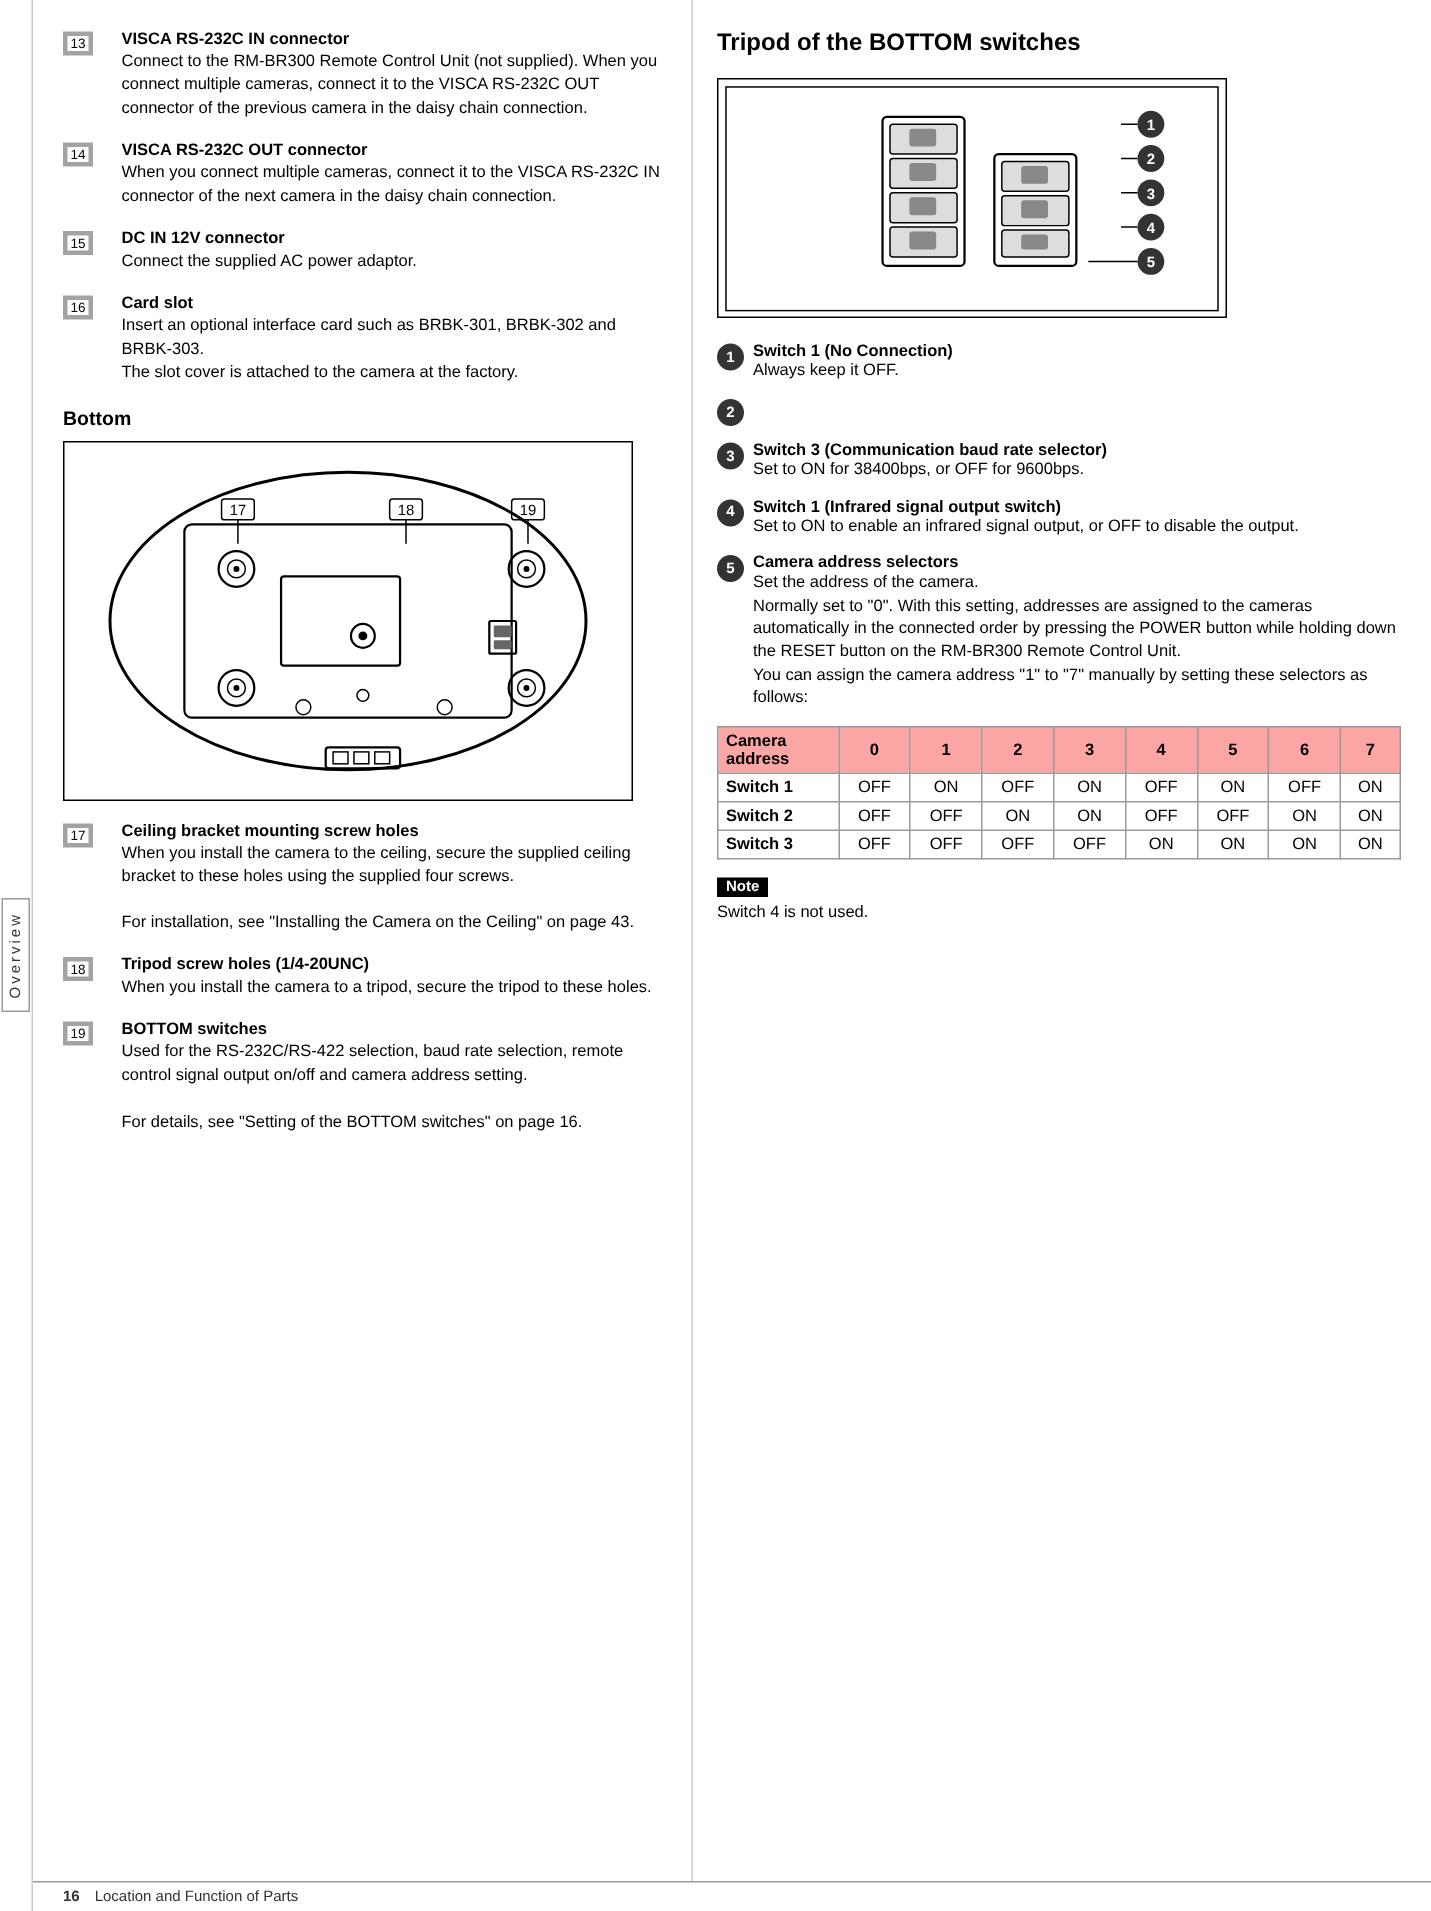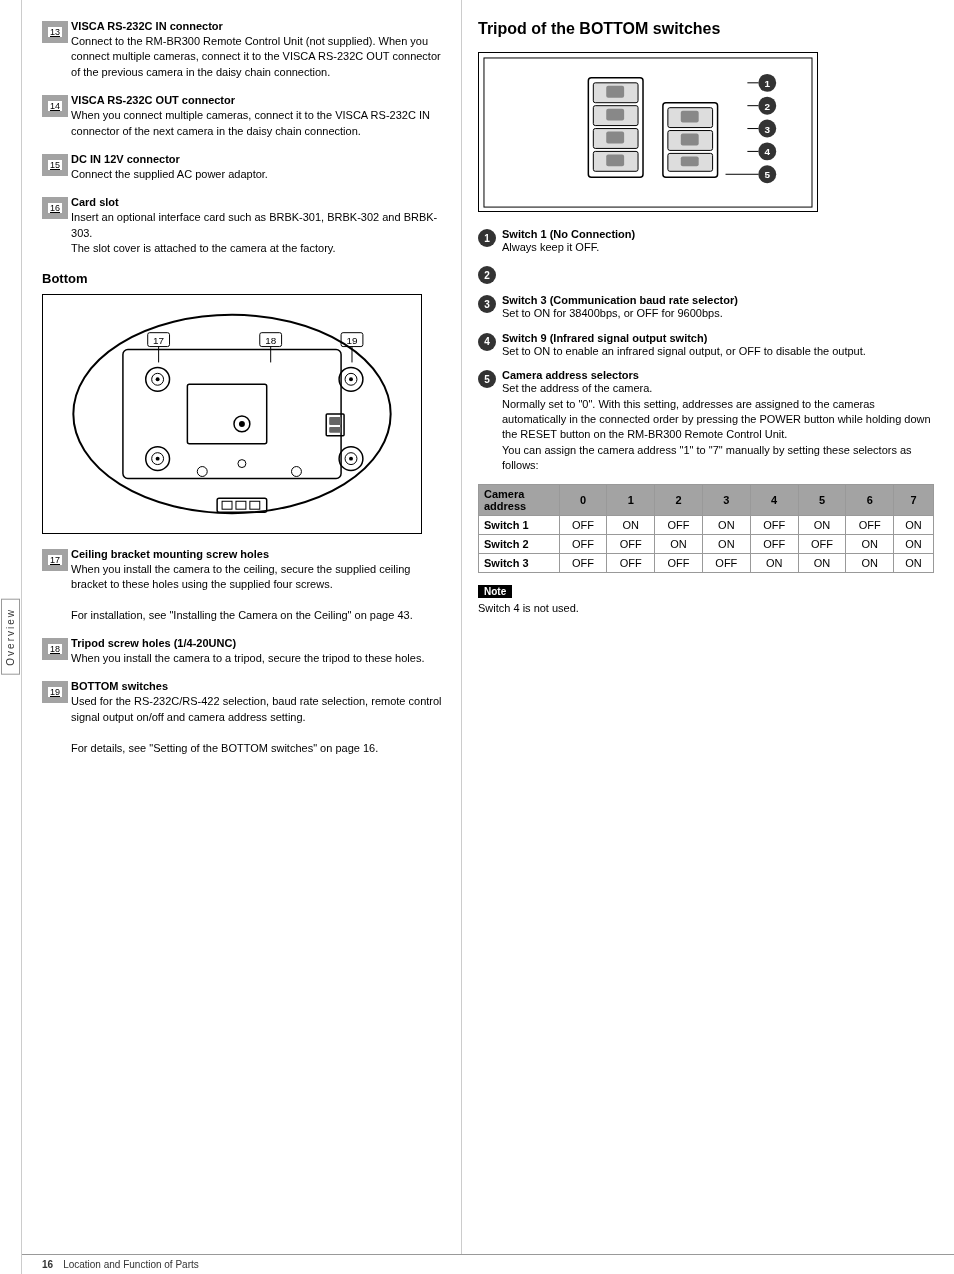--- a/index.html
+++ b/index.html
@@ -74,25 +74,24 @@
       margin-bottom: 14px;
     }
     .item-num {
       font-size: 10px;
       min-width: 28px;
       padding-top: 1px;
       flex-shrink: 0;
     }
     .item-num-box {
       display: inline-block;
-      border: 6px solid #a3a3a3;
+      border: 3px solid #a3a3a3;
       padding: 0 2px;
       font-size: 9px;
-      margin-right: 3px;
-      text-decoration: underline;
+      margin-right: 19px;
     }
     .item-content {}
     .item-title {
       font-weight: bold;
       font-size: 11px;
       margin-bottom: 2px;
     }
     .item-desc {
       font-size: 11px;
       line-height: 1.4;
@@ -166,21 +165,21 @@
       border-collapse: collapse;
       margin-top: 10px;
       font-size: 11px;
     }
     .camera-table th, .camera-table td {
       border: 1px solid #999;
       padding: 3px 5px;
       text-align: center;
     }
     .camera-table th {
-      background: #a3a3a3;
+      background: #fca5a5;
       font-weight: bold;
     }
     .camera-table td:first-child, .camera-table th:first-child {
       text-align: left;
       font-weight: bold;
     }
     
     .note-box {
       margin-top: 12px;
     }
@@ -415,21 +414,21 @@
           <div class="switch-num-circle">3</div>
           <div class="switch-content">
             <span class="switch-title">Switch 3 (Communication baud rate selector)</span><br>
             <span class="switch-desc">Set to ON for 38400bps, or OFF for 9600bps.</span>
           </div>
         </div>
 
         <div class="switch-item">
           <div class="switch-num-circle">4</div>
           <div class="switch-content">
-            <span class="switch-title">Switch 9 (Infrared signal output switch)</span><br>
+            <span class="switch-title">Switch 1 (Infrared signal output switch)</span><br>
             <span class="switch-desc">Set to ON to enable an infrared signal output, or OFF to disable the output.</span>
           </div>
         </div>
 
         <div class="switch-item">
           <div class="switch-num-circle">5</div>
           <div class="switch-content">
             <span class="switch-title">Camera address selectors</span><br>
             <span class="switch-desc">Set the address of the camera.<br>
             Normally set to "0".  With this setting, addresses are assigned to the cameras automatically in the connected order by pressing the POWER button while holding down the RESET button on the RM-BR300 Remote Control Unit.<br>

